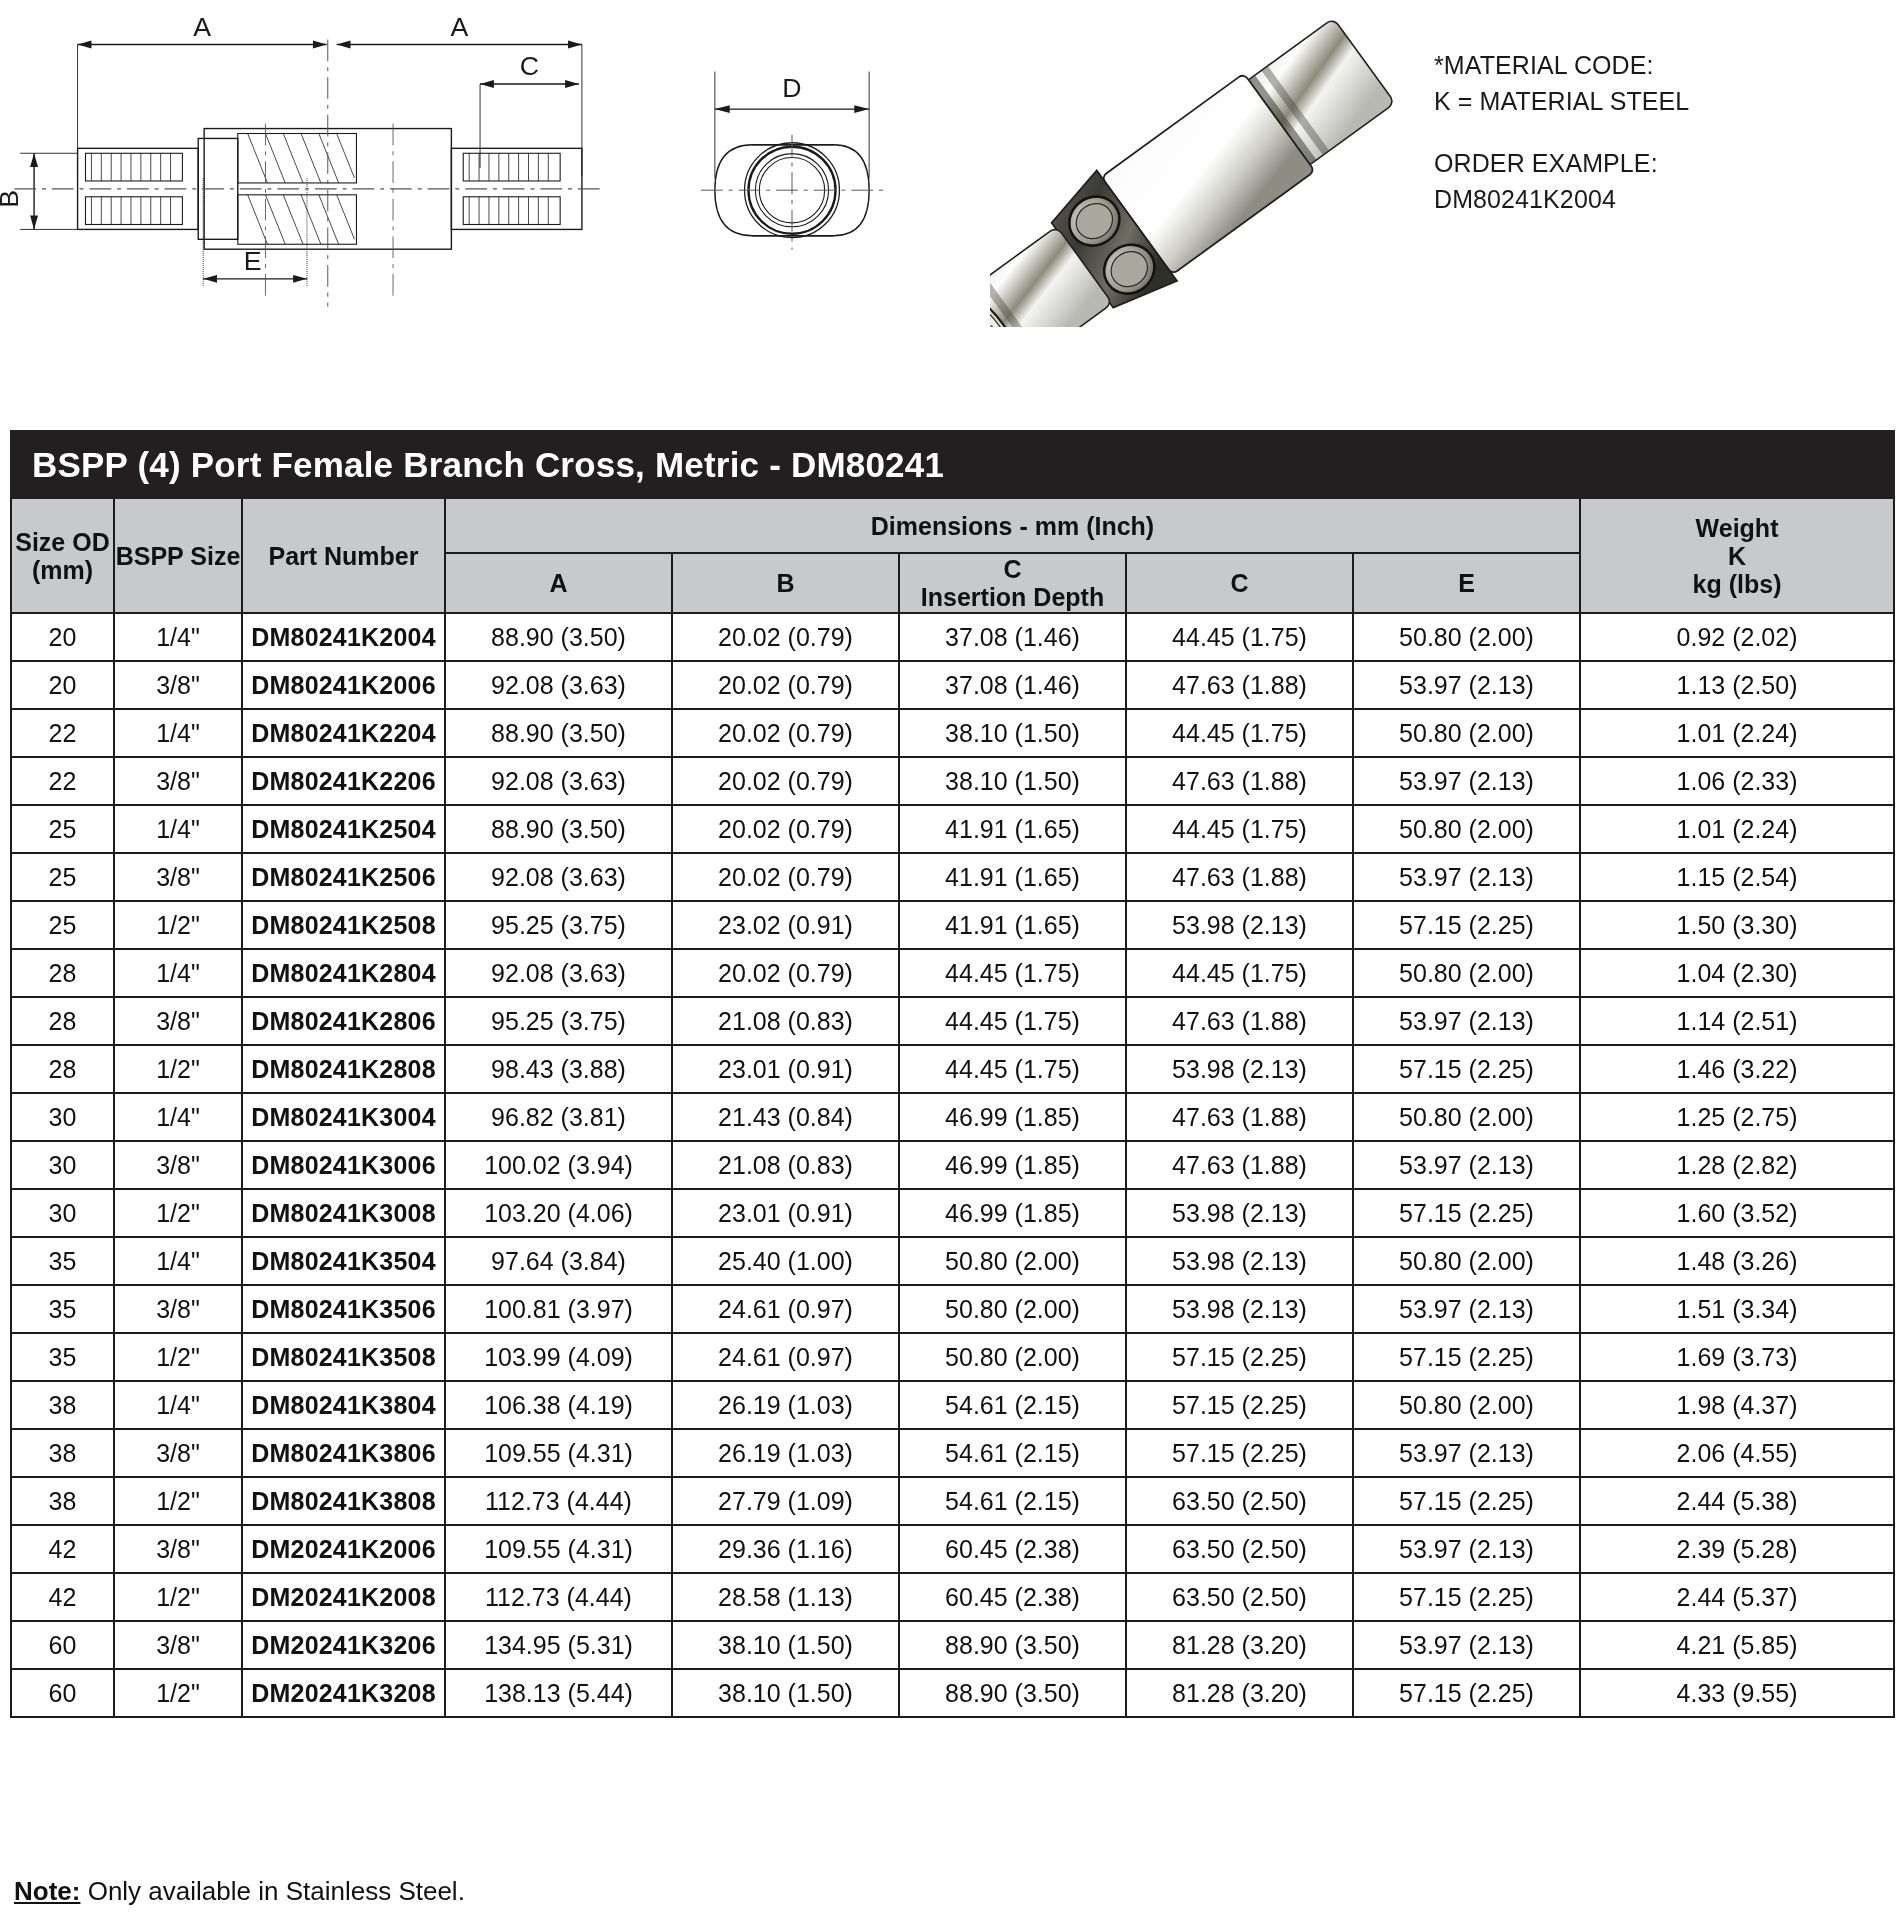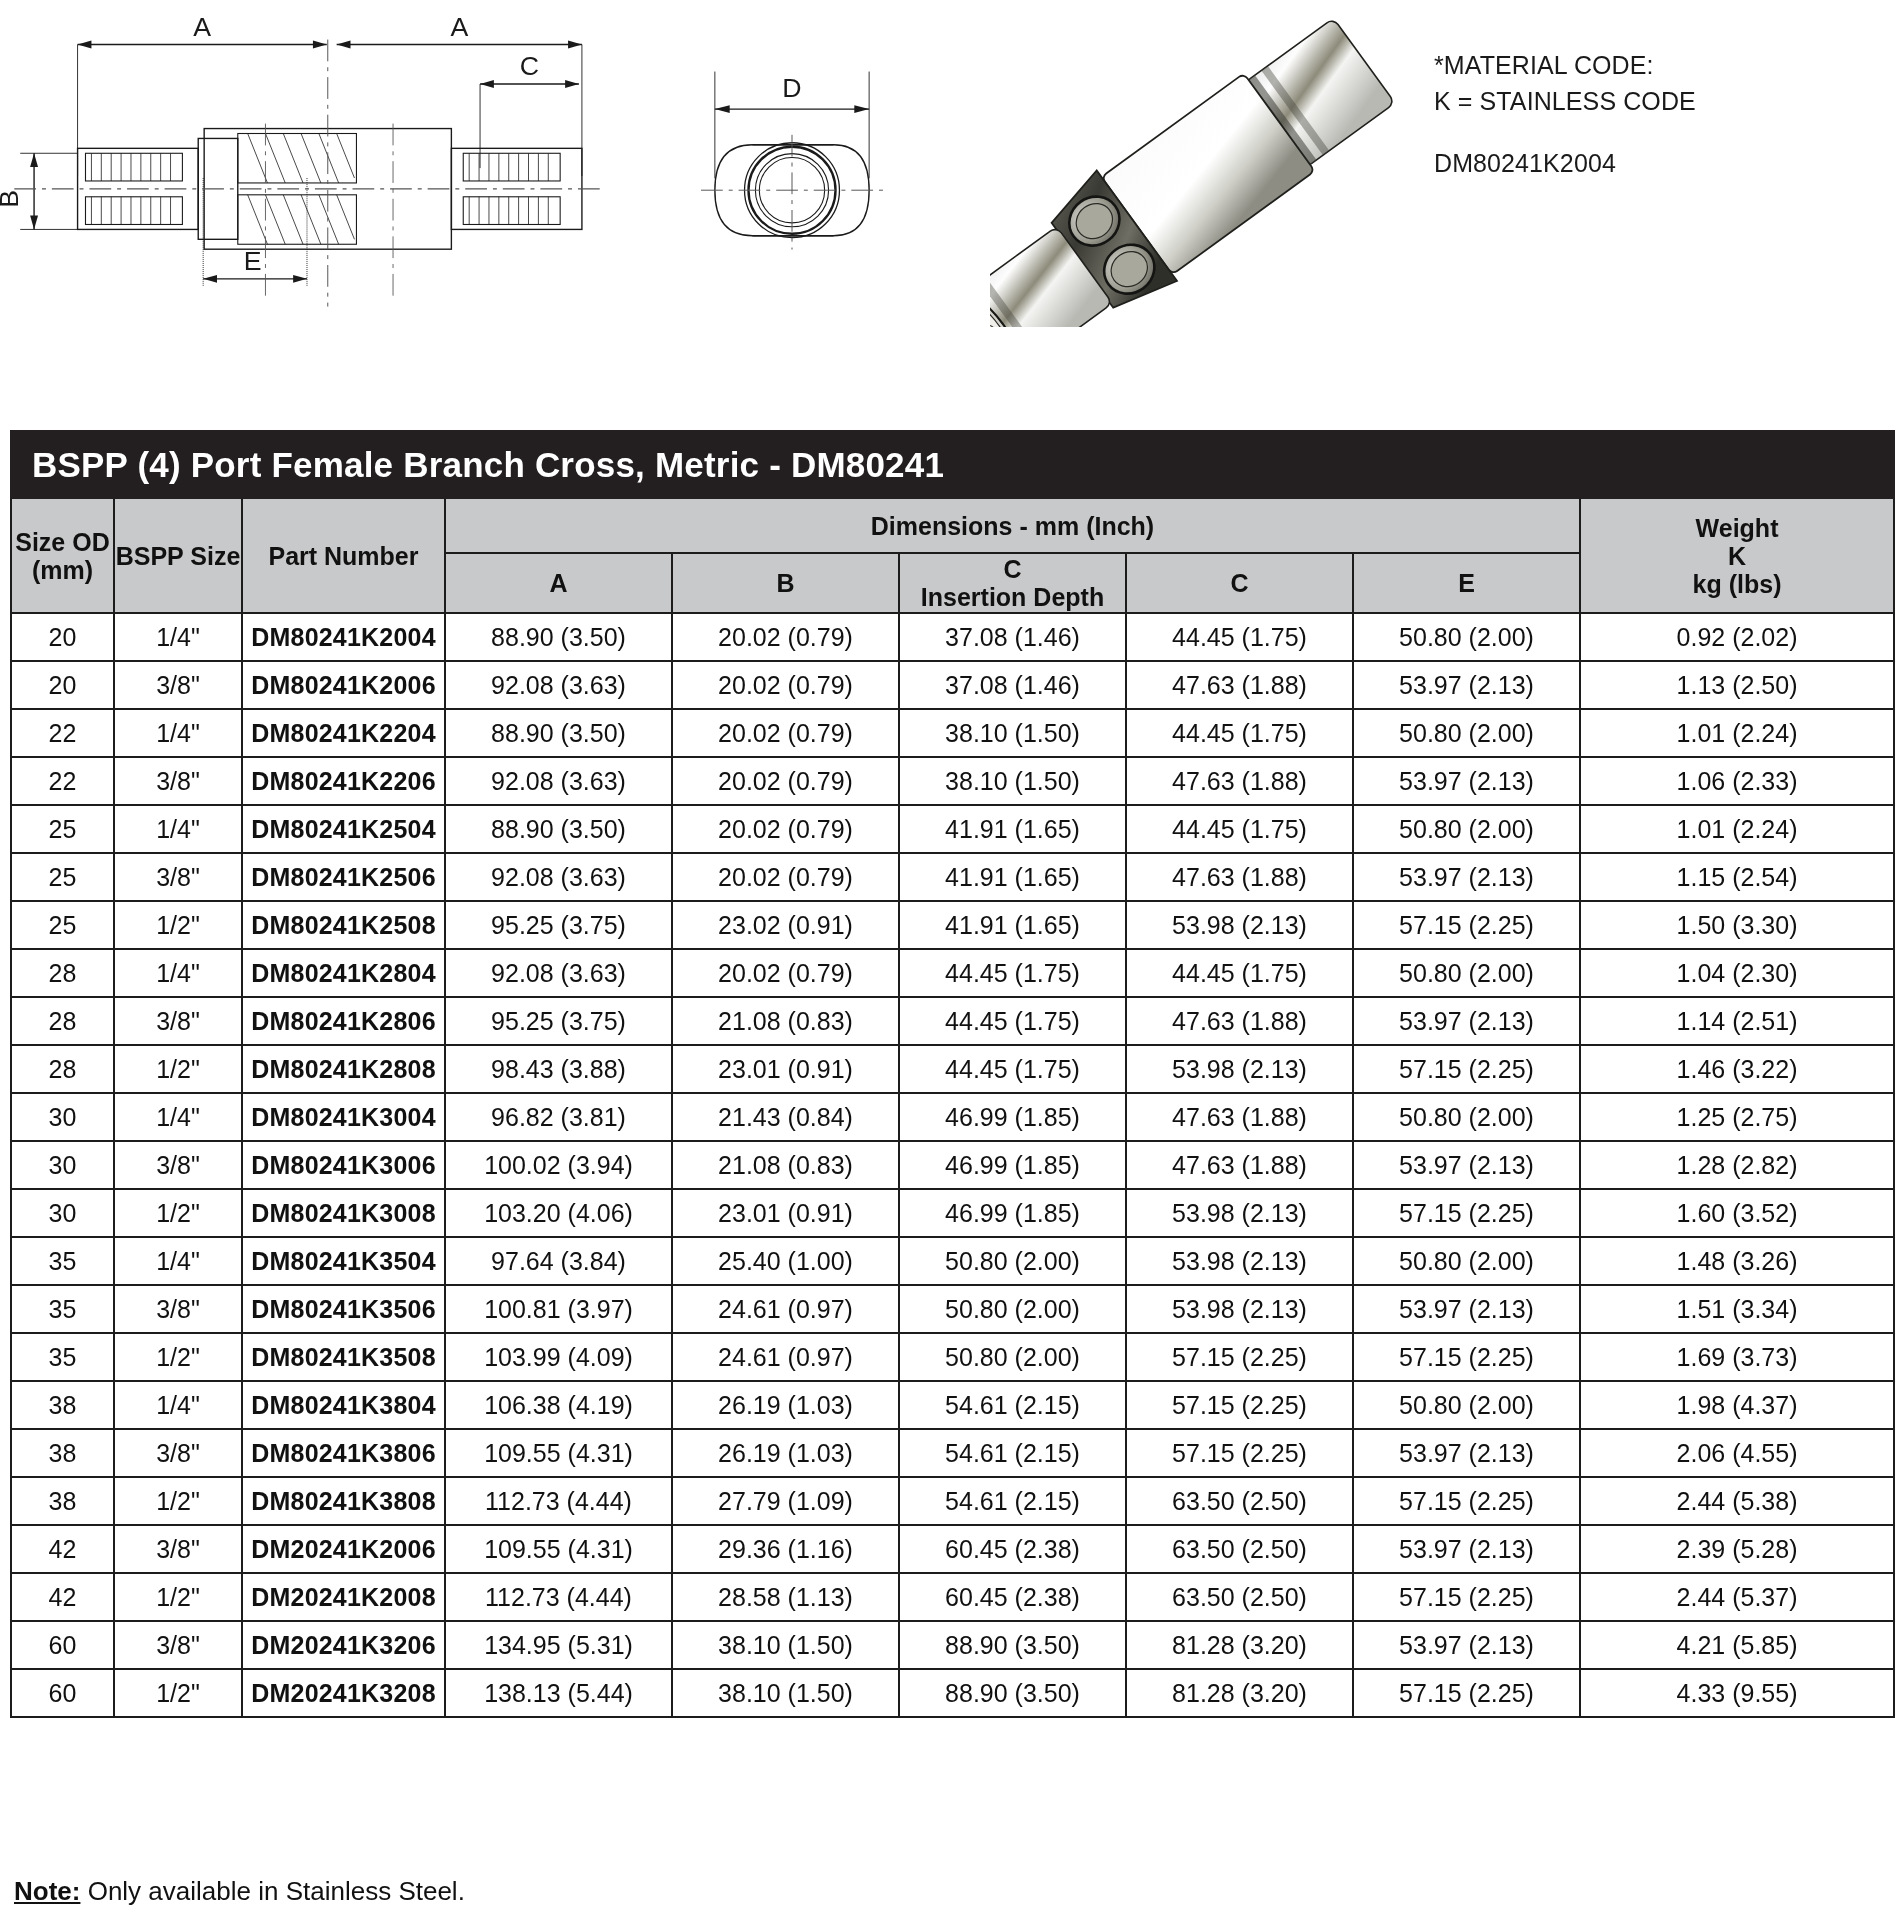--- a/index.html
+++ b/index.html
@@ -321,22 +321,23 @@
             <path d="M-62,152 q14,6 12,14"></path>
             <path d="M-62,166 q14,6 12,14"></path>
             <path d="M-62,180 q14,6 12,14"></path>
           </g>
         </g>
       </svg>
     </div>
 
     <div id="notes-block">
       <div class="nb-line">*MATERIAL CODE:</div>
-      <div class="nb-line">K = STAINLESS CODE</div>
+      <div class="nb-line">K = MATERIAL STEEL</div>
       <div class="nb-gap"></div>
+      <div class="nb-line">ORDER EXAMPLE:</div>
       <div class="nb-line">DM80241K2004</div>
     </div>
   </div>
 
   <div id="table-wrap">
     <table class="spec">
       <colgroup>
         <col class="w-size">
           <col class="w-bspp">
           <col class="w-part">

